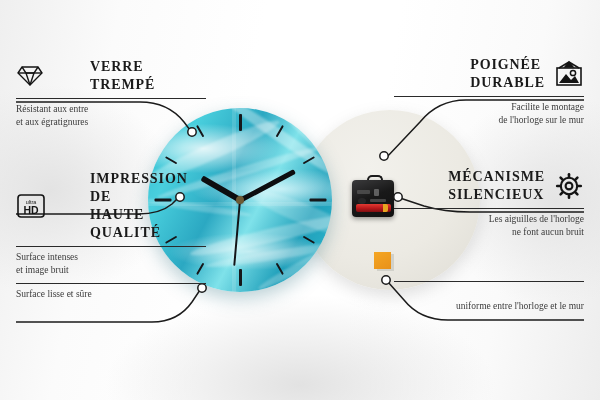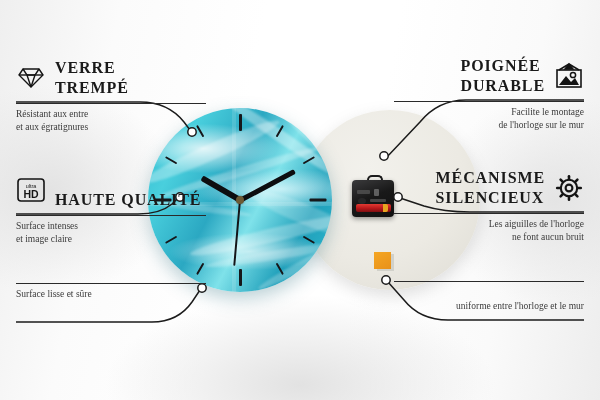--- a/index.html
+++ b/index.html
@@ -75,23 +75,23 @@
     background:linear-gradient(150deg,#f5a623 0%,#e8911a 100%);
     box-shadow:3px 2px 0 0 rgba(205,205,198,.85);}
 
   
   .connector{position:absolute;left:0;top:0;width:600px;height:400px;pointer-events:none;}
 
   
   .feature{position:absolute;width:190px;}
   .feature .head{display:flex;align-items:center;gap:9px;}
   .feature.right .head{justify-content:flex-end;}
-  .ficon{width:30px;height:30px;flex:0 0 30px;display:flex;align-items:center;justify-content:center;text-decoration:underline;}
-  .ftitle{font-size:16px;font-weight:bold;letter-spacing:.9px;color:#1a1a1a;line-height:1.28;
-          text-transform:uppercase;}
+  .ficon{width:30px;height:30px;flex:0 0 30px;display:flex;align-items:center;text-decoration:underline;}
+  .ftitle{font-size:14px;font-weight:bold;letter-spacing:.9px;color:#1a1a1a;line-height:1.28;
+          text-transform:uppercase;margin-left:35px;}
   .feature.right .ftitle{text-align:left;}
   .rule{height:1.4px;background:#2a2a2a;margin:4px 0 4px 0;}
   .fdesc{font-size:9.5px;color:#3b3b3b;line-height:1.38;}
   .feature.right .fdesc{text-align:right;}
 
   .fL1{left:16px;top:58px;}
   .fL2{left:16px;top:170px;}
   .fL3{left:16px;top:279px;}
   .fR1{left:394px;top:56px;}
   .fR2{left:394px;top:168px;}
@@ -198,28 +198,28 @@
   <div class="feature left fL2">
     <div class="head">
       <span class="ficon">
         <svg viewBox="0 0 30 26" width="30" height="26">
           <rect x="2" y="2" width="26" height="22" rx="3" fill="none" stroke="#141414" stroke-width="1.6"></rect>
           <text x="15" y="11" font-family="'Liberation Sans',sans-serif" font-size="5.4" text-anchor="middle" fill="#141414">ultra</text>
           <text x="15" y="21" font-family="'Liberation Sans',sans-serif" font-size="10.5" font-weight="bold" text-anchor="middle" fill="#141414">HD</text>
         </svg>
       </span>
       <span class="ftitle">
-        <br>
+        <span>IMPRESSION DE</span><br>
         <span>HAUTE QUALITÉ</span>
       </span>
     </div>
     <div class="rule"></div>
     <div class="fdesc">
       <span>Surface intenses</span><br>
-      <span>et image claire</span>
+      <span>et image bruit</span>
     </div>
   </div>
 
   <div class="feature left fL3">
     <div class="rule"></div>
     <div class="fdesc">
       <span>Surface lisse et sûre</span>
     </div>
   </div>
 

